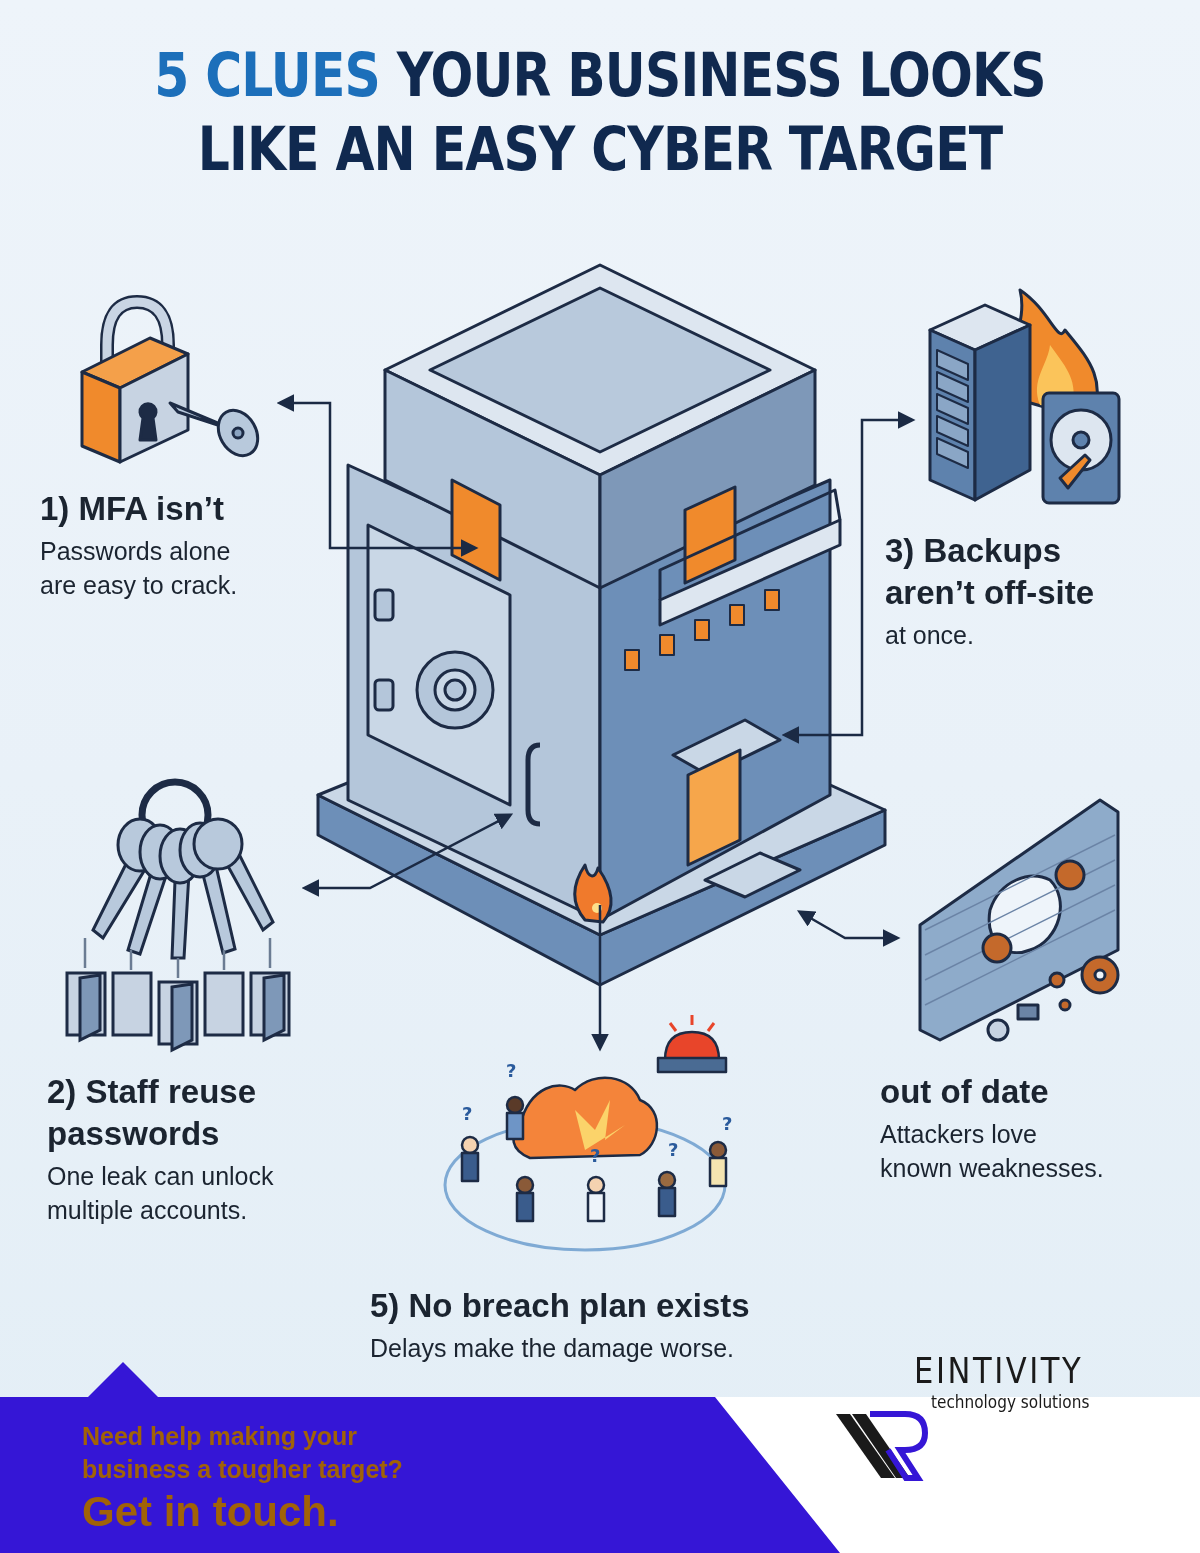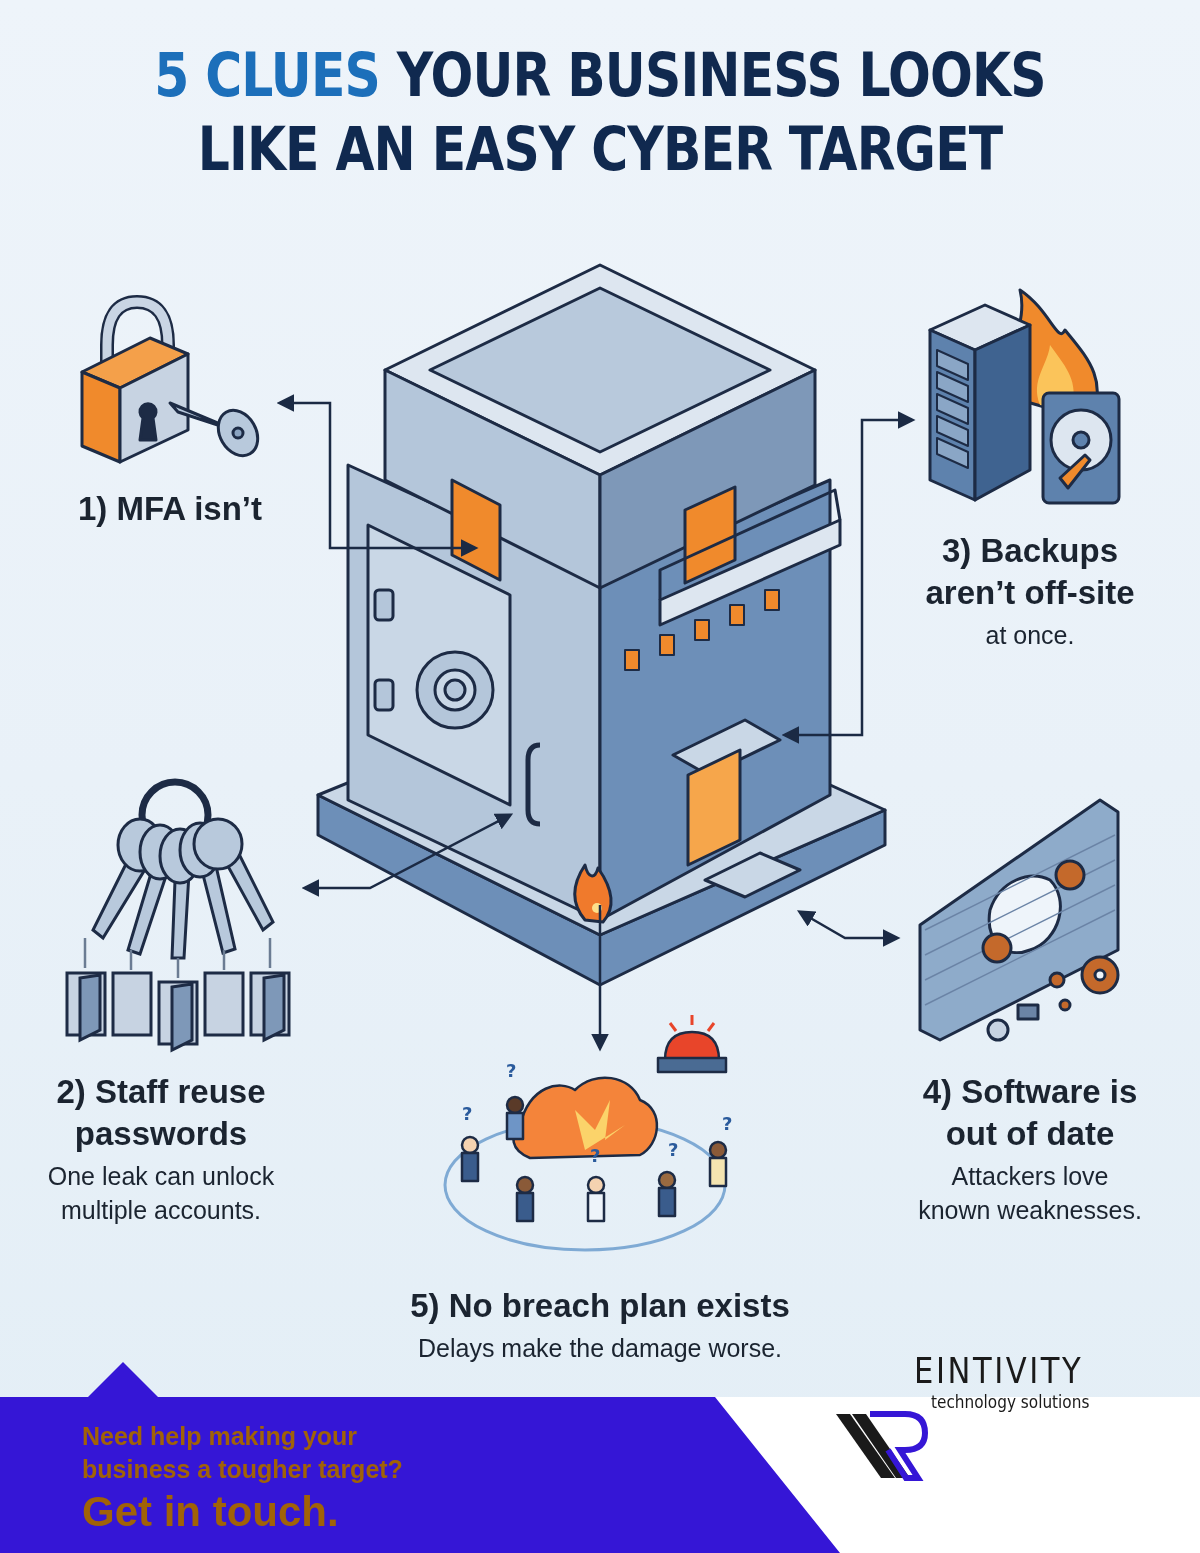--- a/index.html
+++ b/index.html
@@ -3,21 +3,21 @@
 <meta charset="utf-8">
 <style>
   html, body { margin:0; padding:0; }
   body { width:1200px; height:1553px; position:relative; overflow:hidden;
          background: linear-gradient(180deg,#eef4fa 0%,#e9f1f8 50%,#e3eef6 100%);
          font-family:"Liberation Sans", sans-serif; color:#16202c; }
   .title { position:absolute; left:0; top:38px; width:1200px; text-align:center;
            font-family:"DejaVu Sans", sans-serif; font-weight:bold; font-size:60px;
            line-height:74px; color:#10294f; letter-spacing:-1px; transform:scaleX(0.84); transform-origin:center; }
   .title .accent { color:#1c6fba; }
-  .clue { position:absolute; text-align:center; }
+  .clue { position:absolute; }
   .clue .h { font-family:"Liberation Sans", sans-serif; font-weight:bold; font-size:33px; line-height:42px; color:#1b2430; }
   .clue .d { font-size:25px; line-height:34px; color:#1b2430; margin-top:4px; }
   svg.art { position:absolute; left:0; top:0; }
   .banner-text { position:absolute; left:82px; top:1420px; color:#a16207; }
   .banner-text .q { font-weight:bold; font-size:25px; line-height:33px; }
   .banner-text .cta { font-weight:bold; font-size:42px; line-height:44px; margin-top:4px; }
   .logo { position:absolute; left:836px; top:1344px; width:290px; height:80px; }
   .logo .name { position:absolute; left:78px; top:6px; font-size:36px; letter-spacing:3px; color:#1a1a1a; font-family:"DejaVu Sans", sans-serif; font-weight:normal; transform:scaleX(0.85); transform-origin:left; }
   .logo .sub { position:absolute; left:95px; top:48px; font-size:17px; color:#1a1a1a; font-family:"DejaVu Sans", sans-serif; transform:scaleX(0.9); transform-origin:left; }
 </style>
@@ -213,23 +213,27 @@
       <polygon points="852,1414 866,1414 910,1478 896,1478" fill="#1a1a1a"></polygon>
       <path d="M870,1414 L905,1414 Q925,1414 925,1433 Q925,1450 905,1450 L900,1450 L918,1478 L906,1478 L888,1450" fill="none" stroke="#3516d6" stroke-width="6"></path>
     </g>
   </g>
 </svg>
 
 <div class="clue" style="left:40px; top:488px; width:260px;">
   <div class="h">
       <div>1) MFA isn’t</div>
     </div>
-</div>
-
-<div class="clue" style="left:16px; top:1071px; width:290px;">
+  <div class="d">
+      <div>Passwords alone</div>
+      <div>are easy to crack.</div>
+    </div>
+</div>
+
+<div class="clue" style="left:47px; top:1071px; width:290px;">
   <div class="h">
       <div>2) Staff reuse</div>
       <div>passwords</div>
     </div>
   <div class="d">
       <div>One leak can unlock</div>
       <div>multiple accounts.</div>
     </div>
 </div>
 
@@ -238,21 +242,20 @@
       <div>3) Backups</div>
       <div>aren’t off-site</div>
     </div>
   <div class="d">
       <div>at once.</div>
     </div>
 </div>
 
 <div class="clue" style="left:880px; top:1071px; width:300px;">
   <div class="h">
-      <div>4) Software is</div>
       <div>out of date</div>
     </div>
   <div class="d">
       <div>Attackers love</div>
       <div>known weaknesses.</div>
     </div>
 </div>
 
 <div class="clue" style="left:370px; top:1285px; width:460px;">
   <div class="h">5) No breach plan exists</div>

